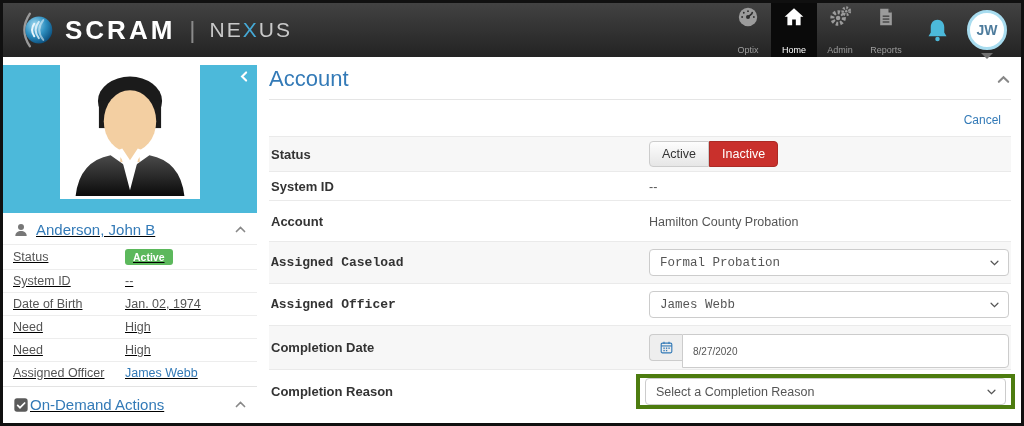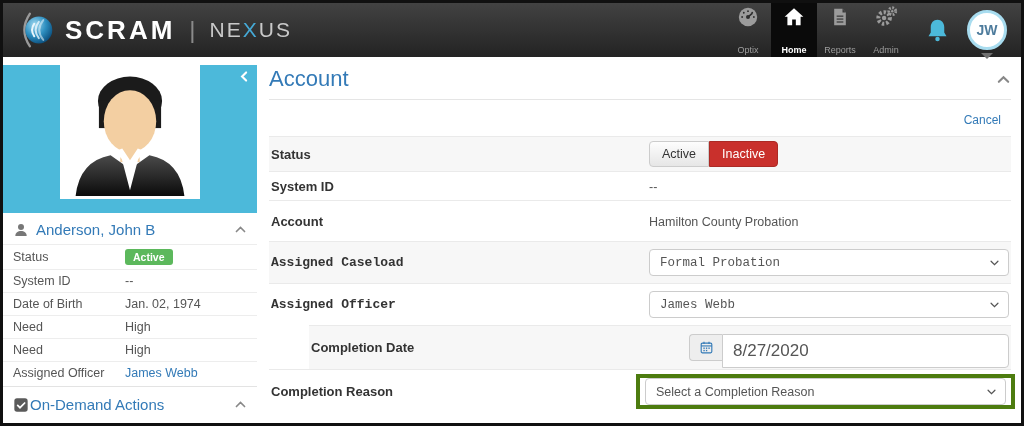--- a/index.html
+++ b/index.html
@@ -9,32 +9,32 @@
   
   .navbar { height:54px; flex:0 0 54px; background:linear-gradient(180deg,#424242,#232323); display:flex; align-items:center; padding:0 6px 0 16px; }
   .brand { display:flex; align-items:center; gap:10px; }
   .brand-scram { color:#fff; font-size:26px; font-weight:bold; letter-spacing:3px; }
   .brand-sep { color:#8a8a8a; font-size:24px; font-weight:300; padding:0 4px; }
   .brand-nexus { color:#c9c9c9; font-size:21px; letter-spacing:2px; font-weight:300; }
   .brand-nexus .nx { color:#45a9d6; }
   .nav-right { margin-left:auto; display:flex; align-items:stretch; height:54px; }
   .nav-item { width:46px; display:flex; flex-direction:column; align-items:center; justify-content:center; gap:17px; cursor:pointer; }
   .nav-item .nav-label { font-size:9px; color:#9d9d9d; }
-  .nav-item.active { background:#0a0a0a;font-weight:bold; }
+  .nav-item.active { background:#0a0a0a; }
   .nav-item.active .nav-label { color:#fff; }
   .nav-bell { display:flex; align-items:center; justify-content:center; width:44px; margin:0 6px; cursor:pointer; }
   .avatar-wrap { position:relative; display:flex; align-items:center; margin:0 8px 0 2px; }
   .avatar { width:40px; height:40px; border-radius:50%; background:#fff; border:3px solid #a8dcef; color:#4d7b9c; font-weight:bold; font-size:14px; display:flex; align-items:center; justify-content:center; cursor:pointer; }
   .avatar-caret { position:absolute; left:50%; bottom:-2px; transform:translateX(-50%); width:0; height:0; border-left:6px solid transparent; border-right:6px solid transparent; border-top:6px solid #6f6f6f; }
 
   
   .page-body { flex:1; display:flex; overflow:hidden; }
 
   
-  .sidebar { width:254px; flex:0 0 254px; background:#fff; overflow:hidden; }
+  .sidebar { width:254px; flex:0 0 254px; background:#fff; overflow:hidden;text-decoration:underline; }
   .sidebar-top { height:148px; background:#4cb9da; position:relative; }
   .collapse-btn { position:absolute; top:5px; right:6px; background:none; border:none; cursor:pointer; }
   .photo { width:136px; height:132px; margin:8px auto 0; background:#fff; box-shadow:0 0 0 2px #fff; }
   .client-header { display:flex; align-items:center; gap:7px; padding:8px 10px 6px; }
   .client-name { color:#337ab7; font-size:15px; flex:1; }
   .drow { display:flex; align-items:center; padding:4px 10px; border-top:1px solid #ededed; font-size:12.5px; color:#555; min-height:20px; }
   .drow .dlabel { flex:0 0 112px; }
   .badge-active { background:#5cb85c; color:#fff; font-size:10.5px; font-weight:bold; padding:2px 8px; border-radius:3px; }
   .dlink { color:#337ab7; cursor:pointer; }
   .actions-header { display:flex; align-items:center; gap:1px; padding:9px 10px 7px; border-top:1px solid #e3e3e3; margin-top:2px; }
@@ -51,35 +51,35 @@
   .cancel-link { color:#337ab7; font-size:12px; text-decoration:none; cursor:pointer; }
   .frow { display:flex; align-items:center; border-top:1px solid #eaeaea; }
   .frow.shade { background:#f7f7f7; }
   .flabel { flex:0 0 380px; font-size:13px; font-weight:bold; color:#333; padding-left:2px; }
   .fctrl { flex:1; padding-right:2px; }
   .fstatic { font-size:12.5px; color:#555; }
   .r-status { padding:4px 0; }
   .r-sysid { padding:5px 0; }
   .r-account { padding:11px 0; }
   .r-select { padding:7px 0;font-family:Liberation Mono, monospace; }
-  .r-date { padding:8px 0;margin-left:40px; }
+  .r-date { padding:8px 0; }
   .r-reason { padding:4px 0; }
 
   .btn-group { display:inline-flex; }
   .btn-toggle { font-family:inherit; font-size:12.5px; padding:5px 12px; border:1px solid #ccc; background:linear-gradient(#fdfdfd,#e6e6e6); color:#333; cursor:pointer; }
   .btn-toggle.left { border-radius:4px 0 0 4px; }
   .btn-toggle.selected { background:#c9302c; border-color:#ab2a25; color:#fff; border-radius:0 4px 4px 0; }
 
   .select-wrap { position:relative;border-radius:11px; }
   select { width:100%; height:27px; appearance:none; -webkit-appearance:none; -moz-appearance:none; border:1px solid #ccc; border-radius:4px; background:#fff; padding:0 26px 0 10px; font-family:inherit; font-size:12.5px; color:#555; cursor:pointer; }
   .sel-caret { position:absolute; right:9px; top:50%; transform:translateY(-50%); pointer-events:none; line-height:0; }
 
   .input-group { display:flex; height:27px; }
   .ig-addon { flex:0 0 33px; background:#eee; border:1px solid #ccc; border-right:none; border-radius:4px 0 0 4px; display:flex; align-items:center; justify-content:center; }
-  .ig-input { flex:1; border:1px solid #ccc; border-radius:0 4px 4px 0; padding:16px 10px; font-family:inherit; font-size:17px; color:#555; min-width:0; }
+  .ig-input { flex:1; border:1px solid #ccc; border-radius:0 4px 4px 0; padding:16px 10px; font-family:inherit; font-size:10px; color:#555; min-width:0; }
 
   .red-highlight { border:4px solid #4d7c0f; padding:0 5px; margin:0 -6px 0 -13px; }
 
   .save-row { padding:8px 0 9px 392px; border-top:0; }
 
   svg { display:block; }
 </style>
 </head>
 <body>
 
@@ -131,44 +131,44 @@
       <div class="nav-item active">
         <span>
           <svg viewBox="0 0 24 24" width="22" height="22">
               <path fill="#ffffff" d="M12 2.5 1.8 11.7h3v9.3H10v-6.2h4v6.2h5.2v-9.3h3z"></path>
             </svg>
         </span>
         <span class="nav-label">Home</span>
       </div>
       <div class="nav-item">
         <span>
+          <svg viewBox="0 0 24 24" width="23" height="23">
+            <g fill="none" stroke="#9b9b9b">
+              <circle cx="9.5" cy="13.5" r="6" stroke-width="4.2" stroke-dasharray="2.5 2"></circle>
+              <circle cx="18" cy="6.5" r="3.6" stroke-width="3" stroke-dasharray="1.8 1.5"></circle>
+            </g>
+            <circle cx="9.5" cy="13.5" r="2.3" fill="#9b9b9b"></circle>
+            <circle cx="18" cy="6.5" r="1.3" fill="#9b9b9b"></circle>
+          </svg>
+        </span>
+        <span class="nav-label">Admin</span>
+      </div>
+      <div class="nav-item">
+        <span>
           <svg viewBox="0 0 24 24" width="20" height="22">
             <path fill="#9b9b9b" d="M5 2h10l4 4.5V22H5z"></path>
             <path fill="#3a3a3a" d="M15 2v4.5h4z"></path>
             <g stroke="#3a3a3a" stroke-width="1.5">
                 <line x1="8" y1="11" x2="16" y2="11"></line>
                 <line x1="8" y1="14.5" x2="16" y2="14.5"></line>
                 <line x1="8" y1="18" x2="16" y2="18"></line>
               </g>
           </svg>
         </span>
         <span class="nav-label">Reports</span>
-      </div>
-      <div class="nav-item">
-        <span>
-          <svg viewBox="0 0 24 24" width="23" height="23">
-            <g fill="none" stroke="#9b9b9b">
-              <circle cx="9.5" cy="13.5" r="6" stroke-width="4.2" stroke-dasharray="2.5 2"></circle>
-              <circle cx="18" cy="6.5" r="3.6" stroke-width="3" stroke-dasharray="1.8 1.5"></circle>
-            </g>
-            <circle cx="9.5" cy="13.5" r="2.3" fill="#9b9b9b"></circle>
-            <circle cx="18" cy="6.5" r="1.3" fill="#9b9b9b"></circle>
-          </svg>
-        </span>
-        <span class="nav-label">Admin</span>
       </div>
       <div class="nav-bell">
         <svg viewBox="0 0 24 24" width="27" height="27">
           <path fill="#4cb9da" d="M12 2.5c-3.6 0-6 2.8-6 6.5v4.8L4 17h16l-2-3.2V9c0-3.7-2.4-6.5-6-6.5z"></path>
           <circle cx="12" cy="19.6" r="2" fill="#4cb9da"></circle>
         </svg>
       </div>
       <div class="avatar-wrap">
         <div class="avatar">
             <span>JW</span>

